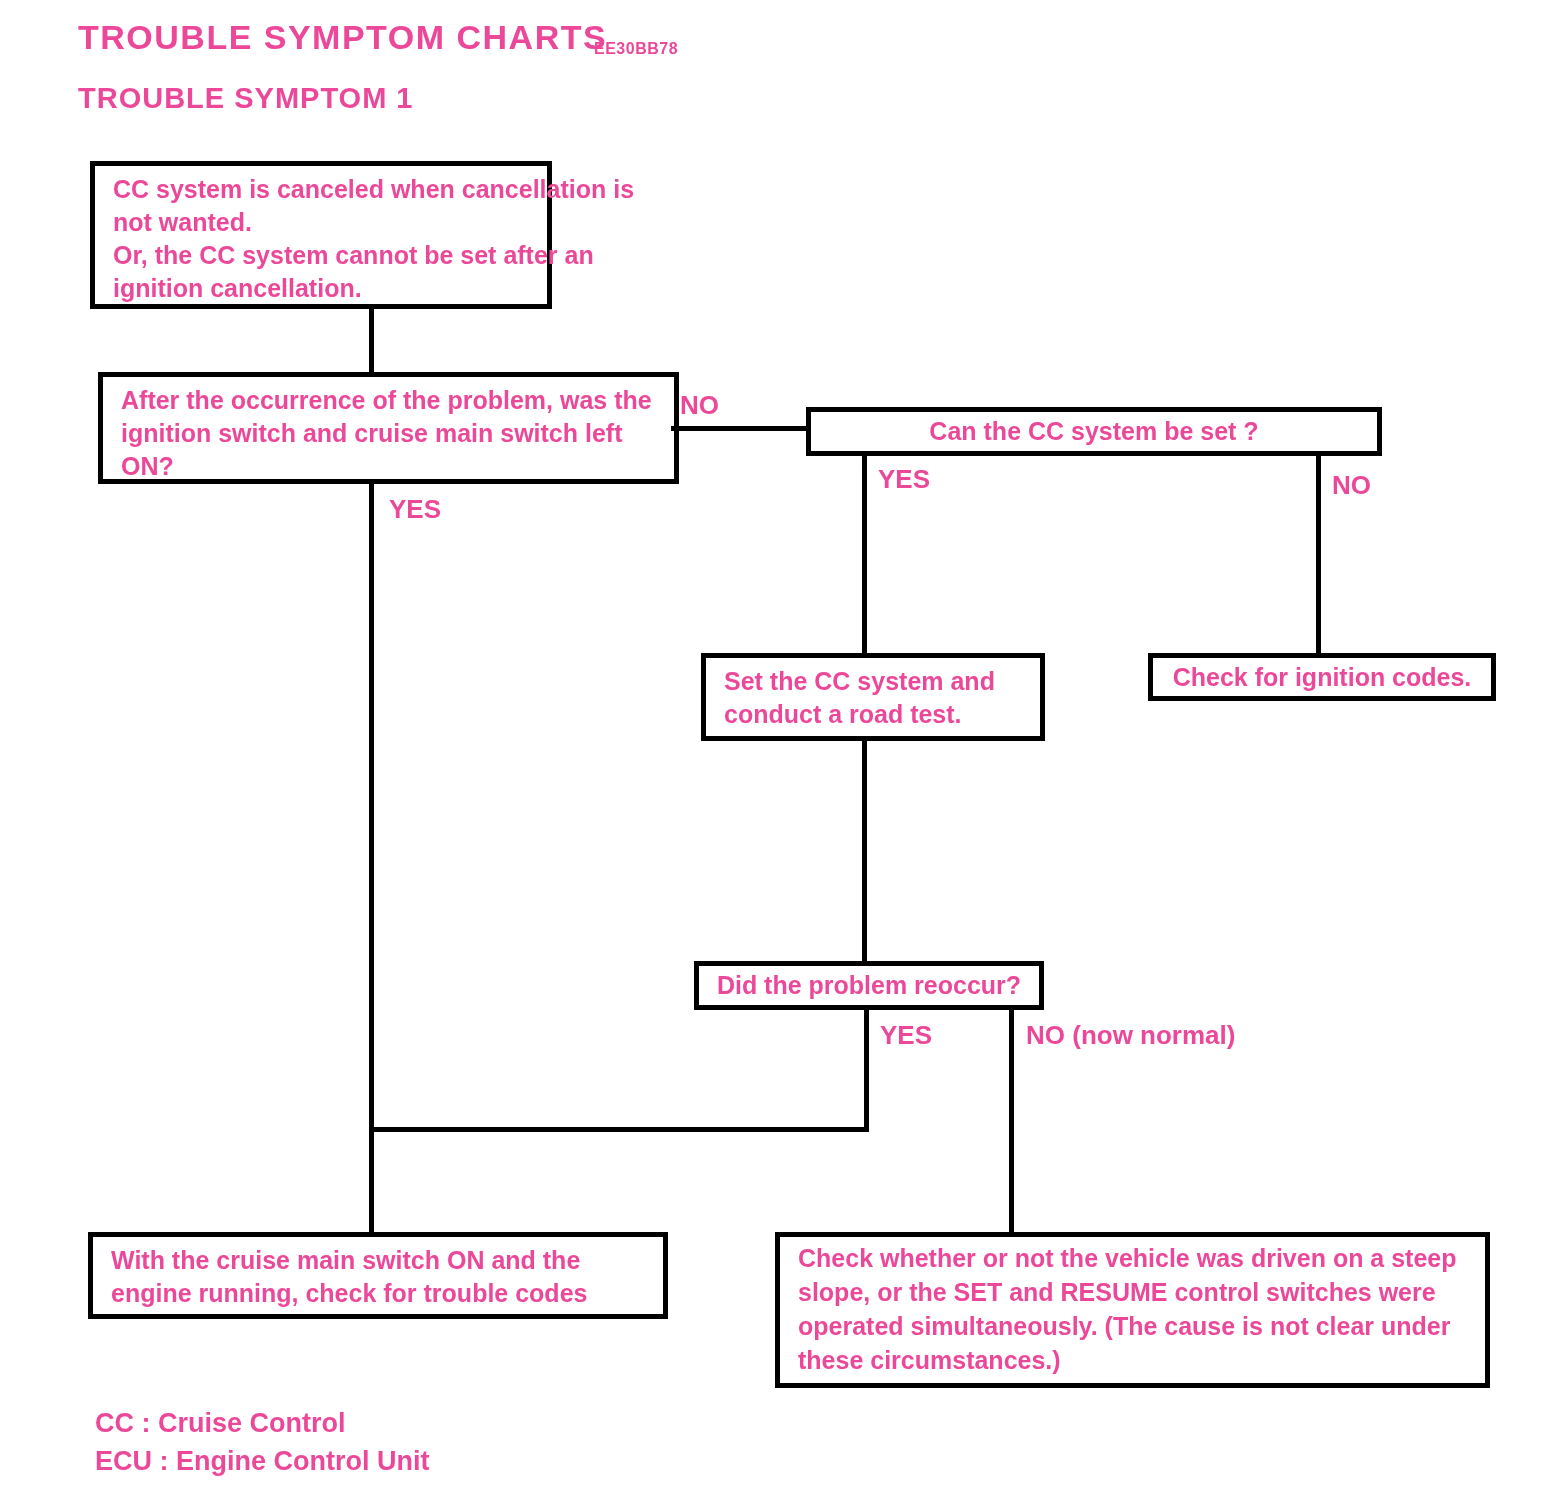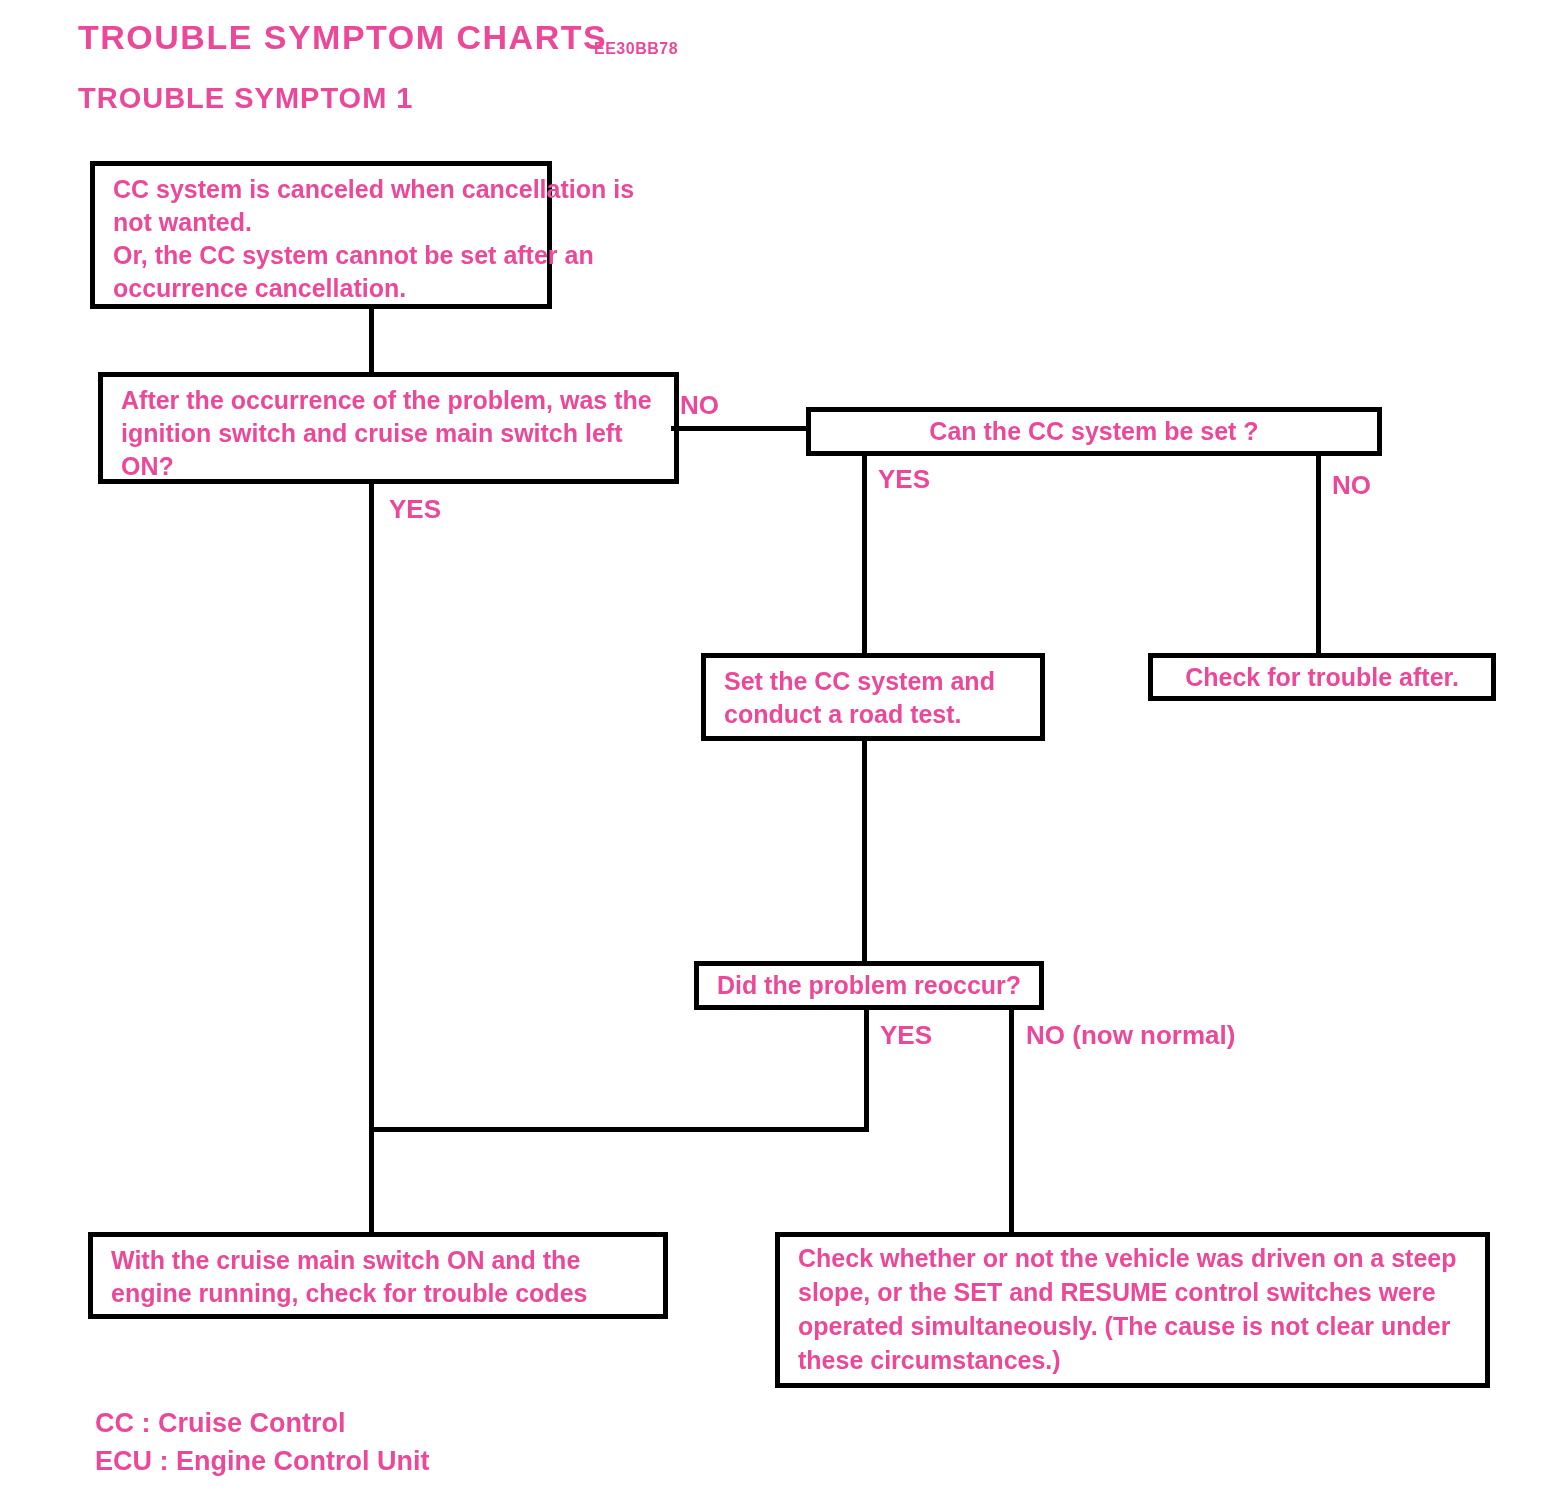--- a/index.html
+++ b/index.html
@@ -40,40 +40,40 @@
 <div class="canvas">
 
   <div class="hdr-title">TROUBLE SYMPTOM CHARTS</div>
   <div class="hdr-code">EE30BB78</div>
   <div class="hdr-sub">TROUBLE SYMPTOM 1</div>
 
   <div class="box" style="left:90px;top:161px;width:462px;height:148px;">
       <div class="tline">CC system is canceled when cancellation is</div>
       <div class="tline">not wanted.</div>
       <div class="tline">Or, the CC system cannot be set after an</div>
-      <div class="tline">occurrence cancellation.</div>
+      <div class="tline">ignition cancellation.</div>
     </div>
 
   <div class="box" style="left:90px;top:372px;width:581px;height:112px;margin-left:8px;">
       <div class="tline">After the occurrence of the problem, was the</div>
       <div class="tline">ignition switch and cruise main switch left</div>
       <div class="tline">ON?</div>
     </div>
 
   <div class="box center" style="left:806px;top:407px;width:576px;height:49px;">
       <div class="tline">Can the CC system be set ?</div>
     </div>
 
   <div class="box" style="left:701px;top:653px;width:344px;height:88px;">
       <div class="tline">Set the CC system and</div>
       <div class="tline">conduct a road test.</div>
     </div>
 
   <div class="box center" style="left:1148px;top:653px;width:348px;height:48px;">
-      <div class="tline">Check for trouble after.</div>
+      <div class="tline">Check for ignition codes.</div>
     </div>
 
   <div class="box center" style="left:694px;top:961px;width:350px;height:49px;align-items:center;">
       <div class="tline">Did the problem reoccur?</div>
     </div>
 
   <div class="box" style="left:88px;top:1232px;width:580px;height:87px;">
       <div class="tline">With the cruise main switch ON and the</div>
       <div class="tline">engine running, check for trouble codes</div>
     </div>

